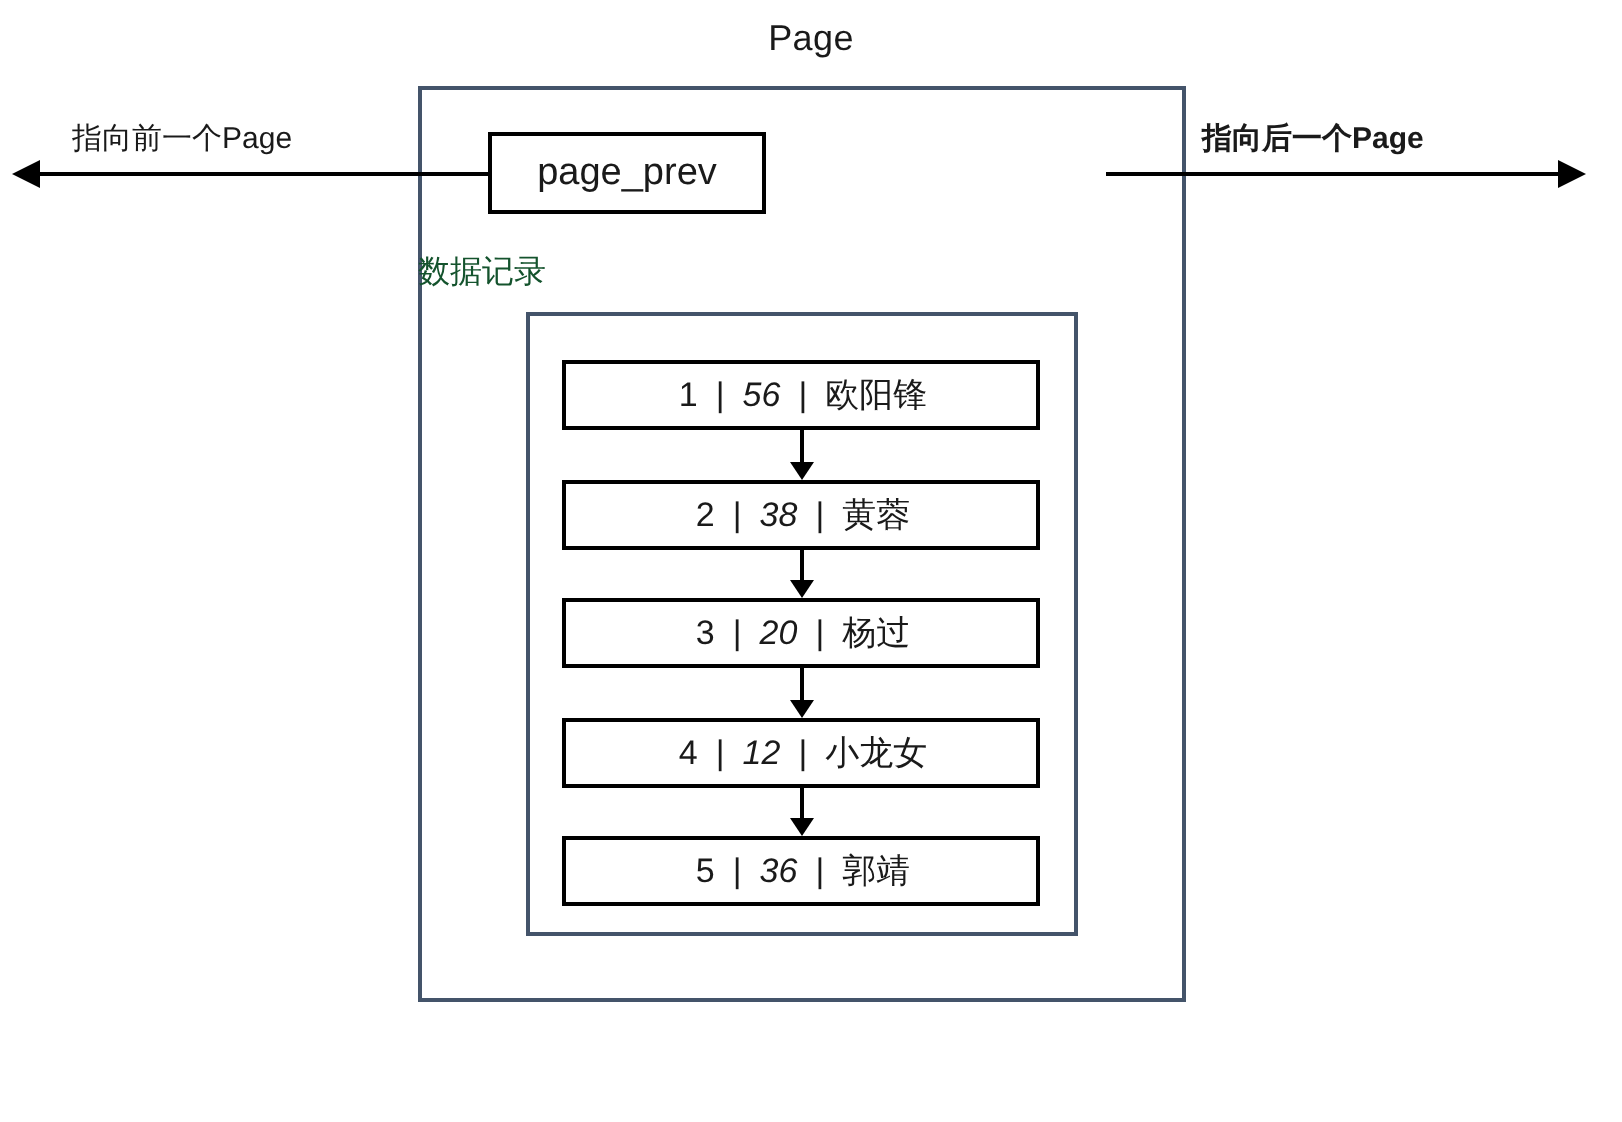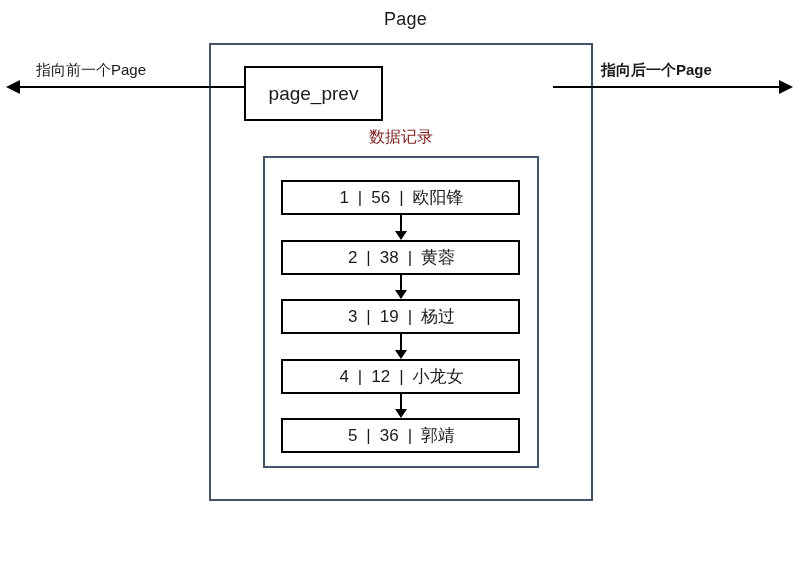--- a/index.html
+++ b/index.html
@@ -74,42 +74,41 @@
     line-height: 20px;
     color: #1a1a1a;
     white-space: nowrap;
   }
   #prev-label { left: 36px; }
   #next-label { left: 601px; font-weight: bold; }
 
   
   .ptr-box {
     top: 66px;
-    height: 55px;
+    height: 41px;
     border: 2px solid #000000;
     box-sizing: border-box;
     background: #ffffff;
     display: flex;
     align-items: center;
     justify-content: center;
     font-size: 19px;
     color: #1a1a1a;
   }
   #page-prev-box { left: 244px; width: 139px; }
   #page-next-box { left: 420px; width: 135px; }
 
   
   #records-label {
     left: 209px;
     top: 126px;
     width: 384px;
-    text-align: center;
     font-size: 16px;
     line-height: 21px;
-    color: #7f1d1d;
+    color: #14532d;
   }
 
   
   #records-box {
     left: 263px;
     top: 156px;
     width: 276px;
     height: 312px;
     border: 2px solid #44546a;
     box-sizing: border-box;
@@ -126,21 +125,21 @@
     background: #ffffff;
     display: flex;
     align-items: center;
     justify-content: center;
     font-size: 17px;
     color: #1a1a1a;
     white-space: nowrap;
   }
   .rec-id   { padding: 0 2px; }
   .rec-sep  { padding: 0 7px; color: #1a1a1a; }
-  .rec-age  { padding: 0 2px; }
+  .rec-age  { padding: 0 2px; font-style: italic; }
   .rec-name { padding-left: 2px; }
 
   
   .link-line {
     left: 400px;
     width: 0;
     border-left: 2px solid #000000;
   }
   .link-head {
     width: 0; height: 0;
@@ -191,21 +190,21 @@
         <span class="rec-sep">|</span>
         <span class="rec-age">38</span>
         <span class="rec-sep">|</span>
         <span class="rec-name">黄蓉</span>
       </div>
       <div class="abs link-line" style="top: 275px; height: 15px;"></div>
       <div class="abs link-head" style="top: 290px;"></div>
       <div class="abs record-row" style="top: 299px;">
         <span class="rec-id">3</span>
         <span class="rec-sep">|</span>
-        <span class="rec-age">19</span>
+        <span class="rec-age">20</span>
         <span class="rec-sep">|</span>
         <span class="rec-name">杨过</span>
       </div>
       <div class="abs link-line" style="top: 334px; height: 16px;"></div>
       <div class="abs link-head" style="top: 350px;"></div>
       <div class="abs record-row" style="top: 359px;">
         <span class="rec-id">4</span>
         <span class="rec-sep">|</span>
         <span class="rec-age">12</span>
         <span class="rec-sep">|</span>

